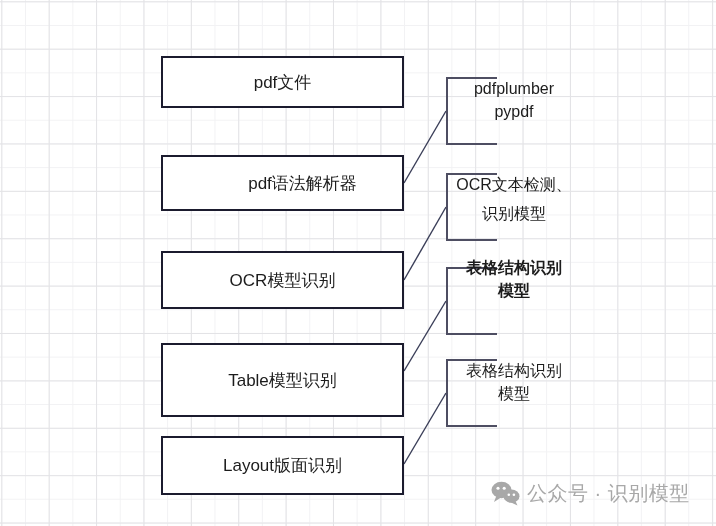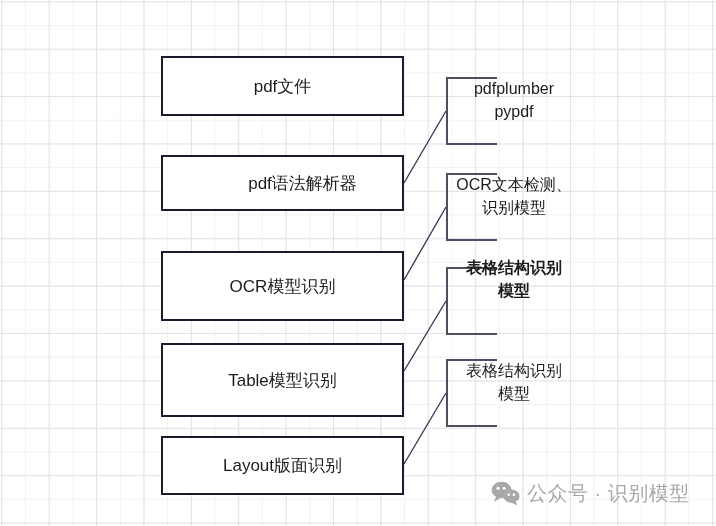--- a/index.html
+++ b/index.html
@@ -20,23 +20,23 @@
   .connectors{position:absolute;left:0;top:0;width:716px;height:526px;}
   .lnode{
     position:absolute;left:161px;width:243px;
     box-sizing:border-box;
     background:#ffffff;
     border:2px solid #1b1b2e;
     display:flex;align-items:center;justify-content:center;
     font-size:17px;color:#1c1c1c;
     white-space:nowrap;
   }
-  .n1{top:56px;height:60px;align-items:center;}
+  .n1{top:56px;height:52px;align-items:center;}
   .n2{top:155px;height:56px;padding-left:40px;}
-  .n3{top:251px;height:70px;}
+  .n3{top:251px;height:58px;}
   .n4{top:343px;height:74px;}
   .n5{top:436px;height:59px;}
   .bracket{
     position:absolute;left:446px;width:51px;height:68px;
     box-sizing:border-box;
     border-left:2px solid #4e4e62;
     border-top:2px solid #4e4e62;
     border-bottom:2px solid #4e4e62;
     background:transparent;
   }
@@ -44,21 +44,21 @@
   .b2{top:173px;}
   .b3{top:267px;}
   .b4{top:359px;}
   .rlabel{
     position:absolute;left:446px;width:136px;height:68px;
     display:flex;flex-direction:column;align-items:center;
     font-size:16px;line-height:23px;color:#1c1c1c;
     white-space:nowrap;text-align:center;
   }
   .r1{top:77px;}
-  .r2{top:173px;}
+  .r2{top:173px;gap:6px;}
   .r3{top:256px;font-weight:bold;}
   .r4{top:359px;}
   .watermark{
     position:absolute;left:491px;top:480px;
     display:flex;align-items:center;gap:7px;
     color:#a8a8a8;font-size:20px;letter-spacing:0.5px;
     white-space:nowrap;
   }
   .wicon{display:block;}
 </style>

